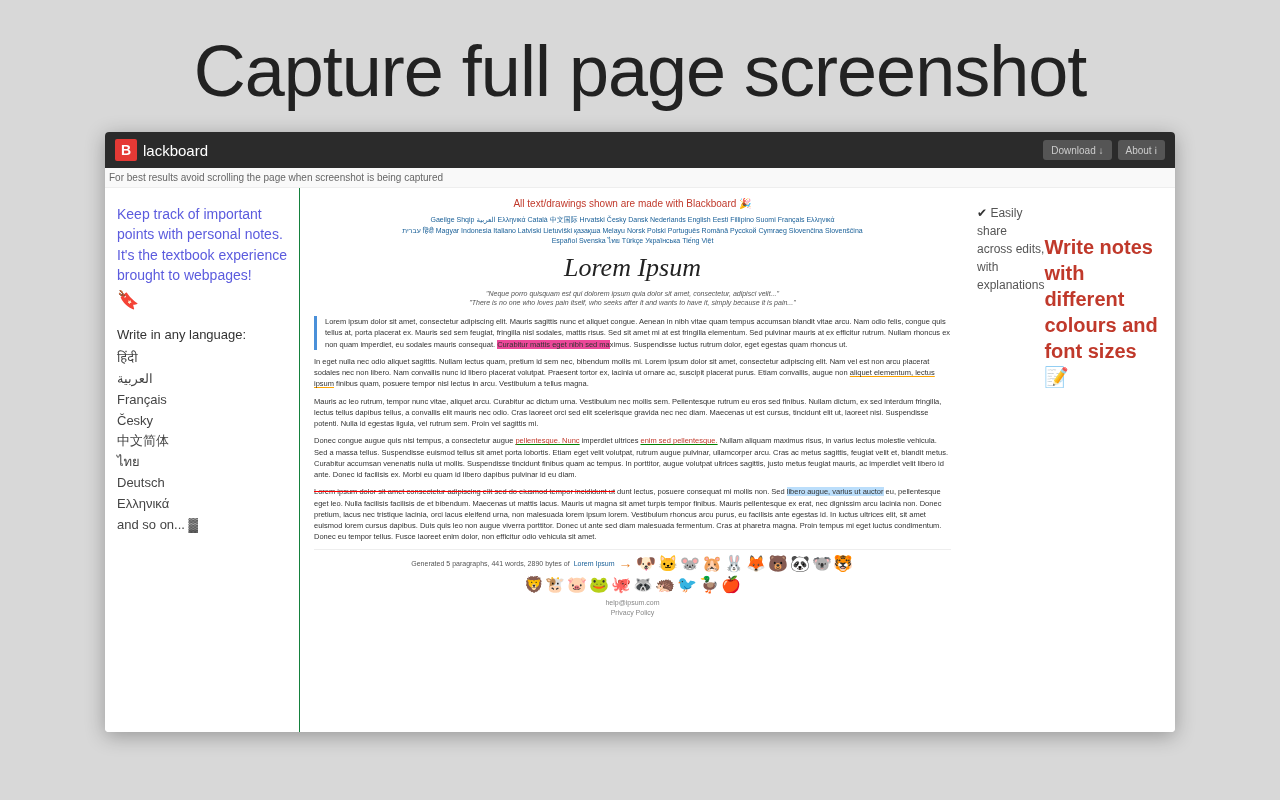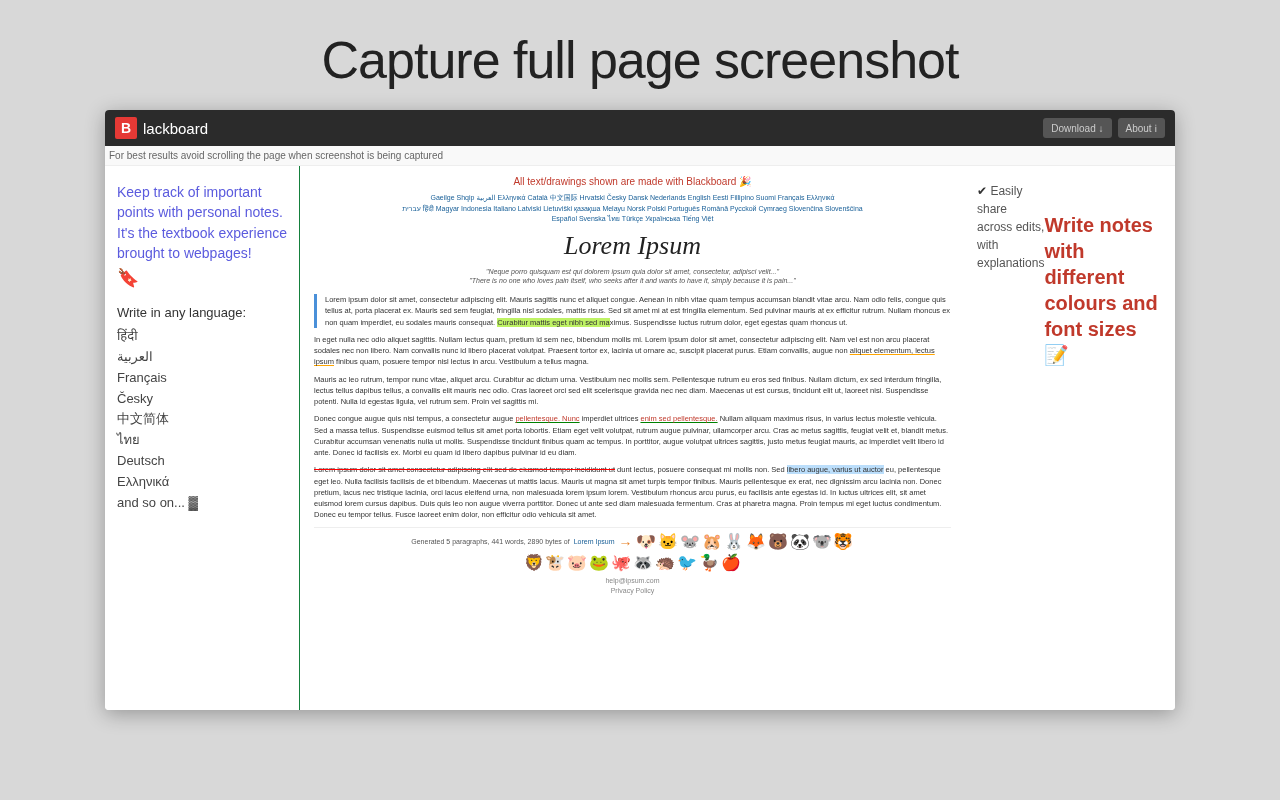--- a/index.html
+++ b/index.html
@@ -9,21 +9,21 @@
       font-family: -apple-system, BlinkMacSystemFont, 'Helvetica Neue', Arial, sans-serif;
       width: 1280px;
       height: 800px;
       overflow: hidden;
       display: flex;
       flex-direction: column;
       align-items: center;
     }
 
     .main-title {
-      font-size: 52px;
+      font-size: 72px;
       font-weight: 300;
       color: #222;
       text-align: center;
       padding: 30px 0 20px 0;
       letter-spacing: -1px;
     }
 
     .browser-window {
       width: 1070px;
       background: #fff;
@@ -229,21 +229,21 @@
     }
 
     .doc-paragraph {
       font-size: 7.5px;
       line-height: 1.5;
       color: #333;
       margin-bottom: 6px;
     }
 
     .highlight-yellow {
-      background-color: #bef264;
+      background-color: #ec4899;
     }
 
     .highlight-blue {
       background-color: #bbdefb;
     }
 
     .strikethrough {
       text-decoration: line-through;
       text-decoration-color: red;
     }

